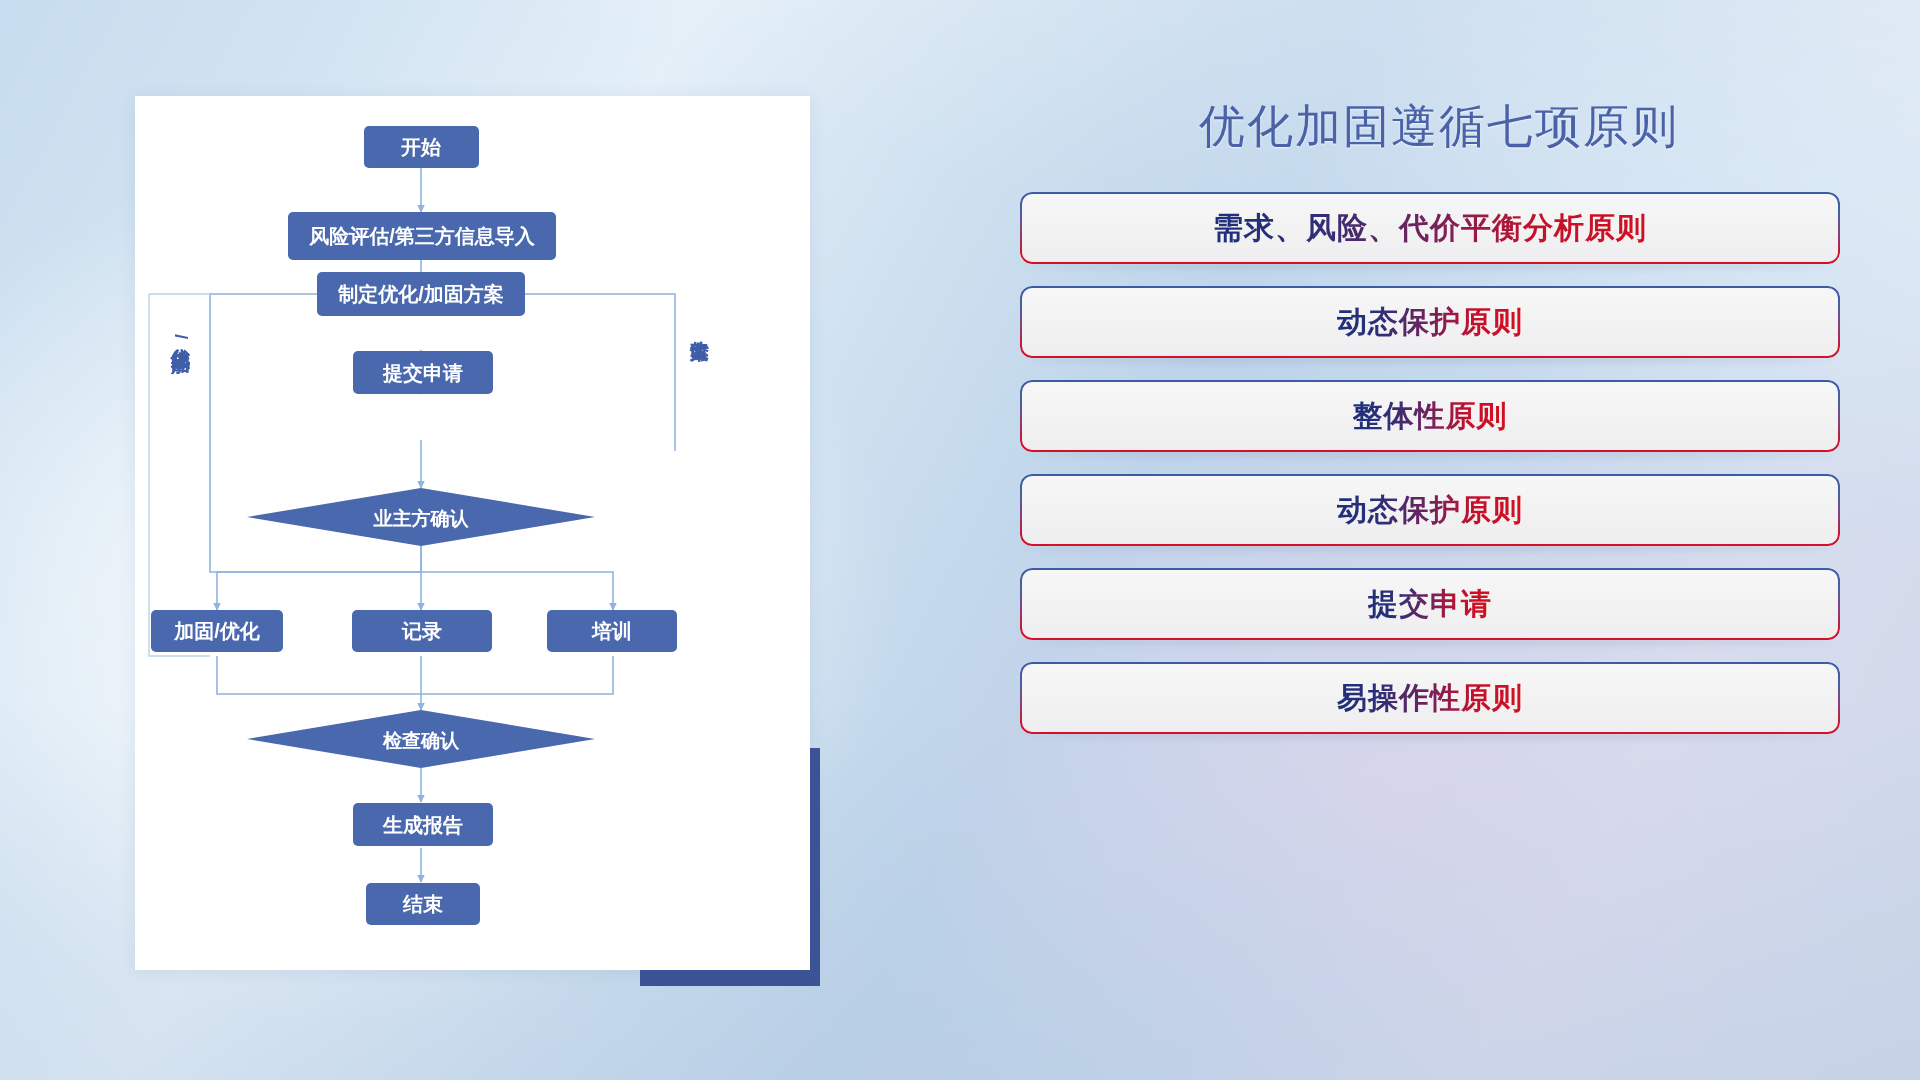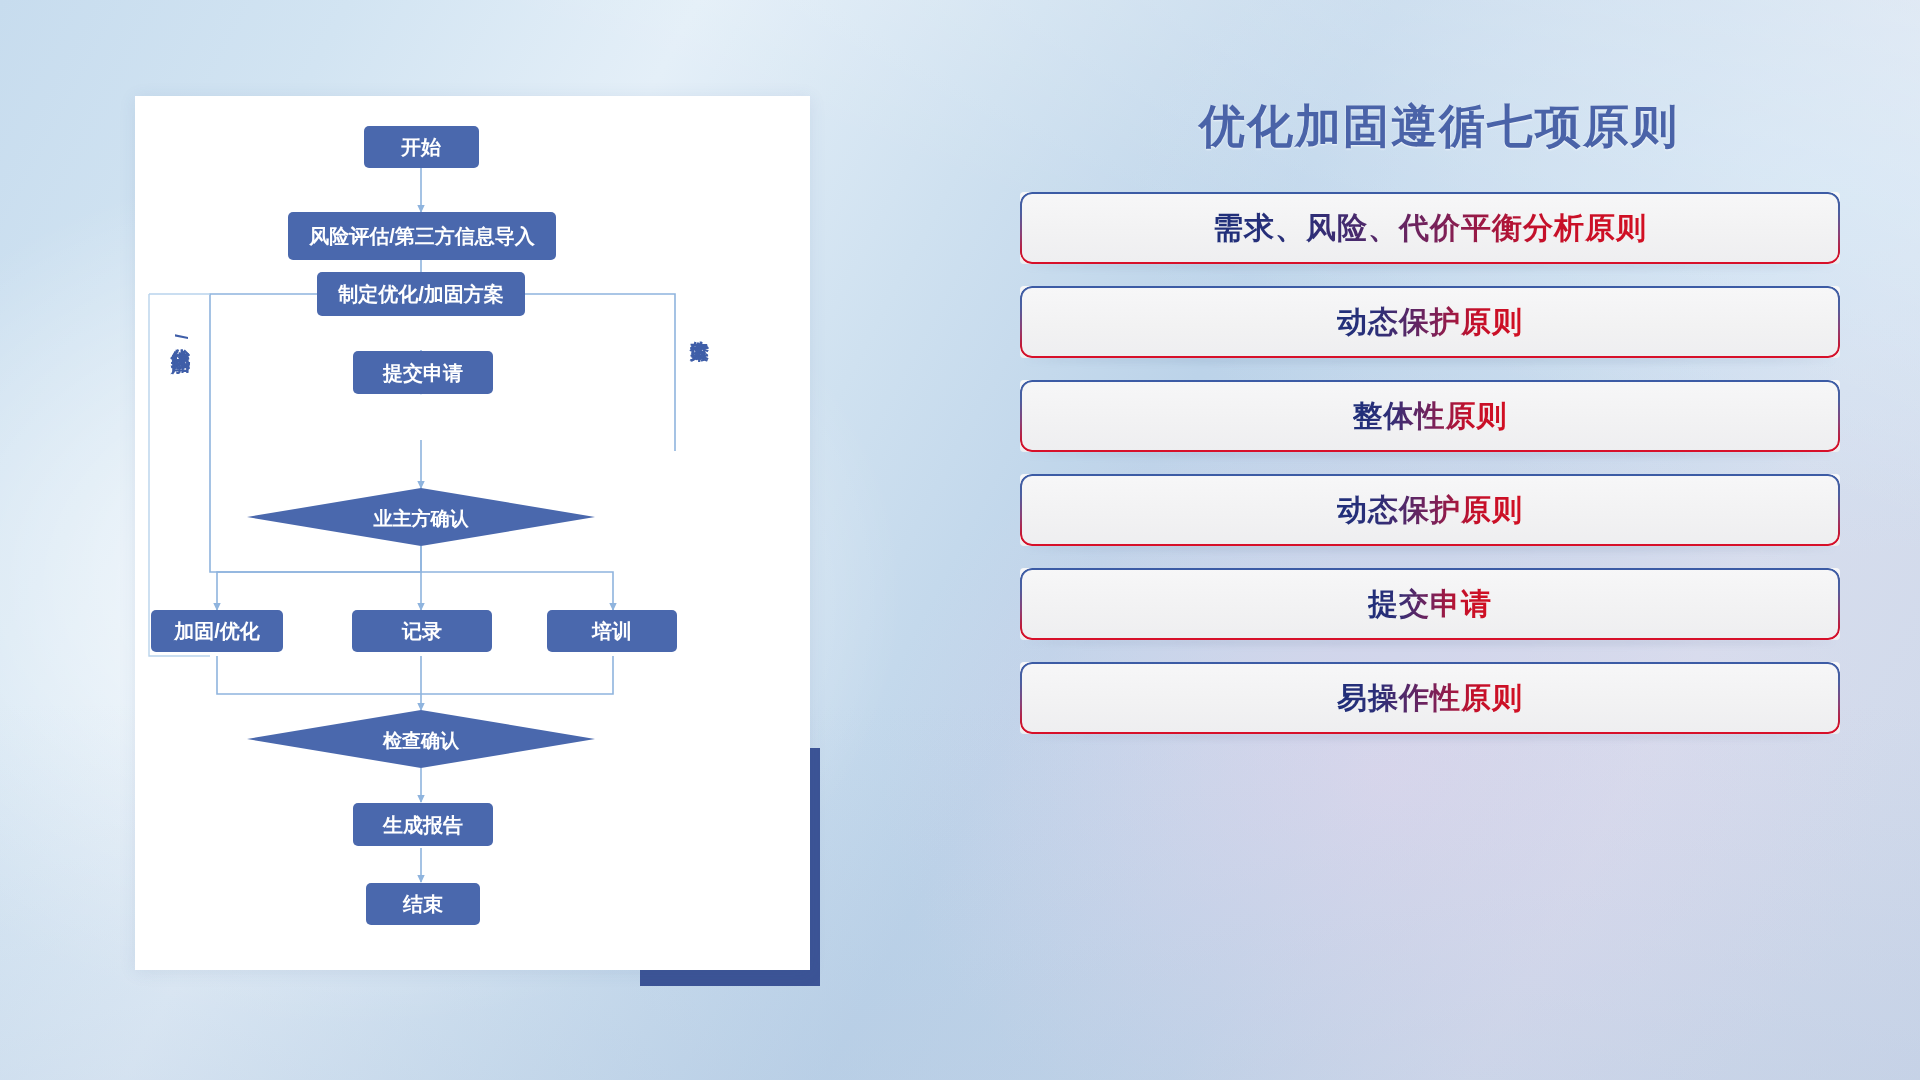--- a/index.html
+++ b/index.html
@@ -70,36 +70,36 @@
   #right-pane {
     position: absolute;
     left: 1020px;
     top: 96px;
     width: 820px;
     height: 900px;
     z-index: 3;
   }
   #deck-title {
     font-size: 46px;
-    font-weight: 700;
+    font-weight: 400;
     color: #4a63a8;
     letter-spacing: 2px;
     text-align: center;
     width: 100%;
     padding-left: 18px;
     margin-bottom: 34px;
     text-shadow: 0 1px 2px rgba(255,255,255,0.7);
   }
 
   .card-list { display: flex; flex-direction: column; gap: 22px; }
 
   .principle-card {
     position: relative;
     height: 72px;
-    border-radius: 4px;
+    border-radius: 14px;
     background: linear-gradient(180deg, #f7f7f8 0%, #f2f2f3 55%, #eeeef0 100%);
     display: flex;
     align-items: center;
     justify-content: center;
     padding: 12px;
   }
   
   .principle-card::before {
     content: "";
     position: absolute;

